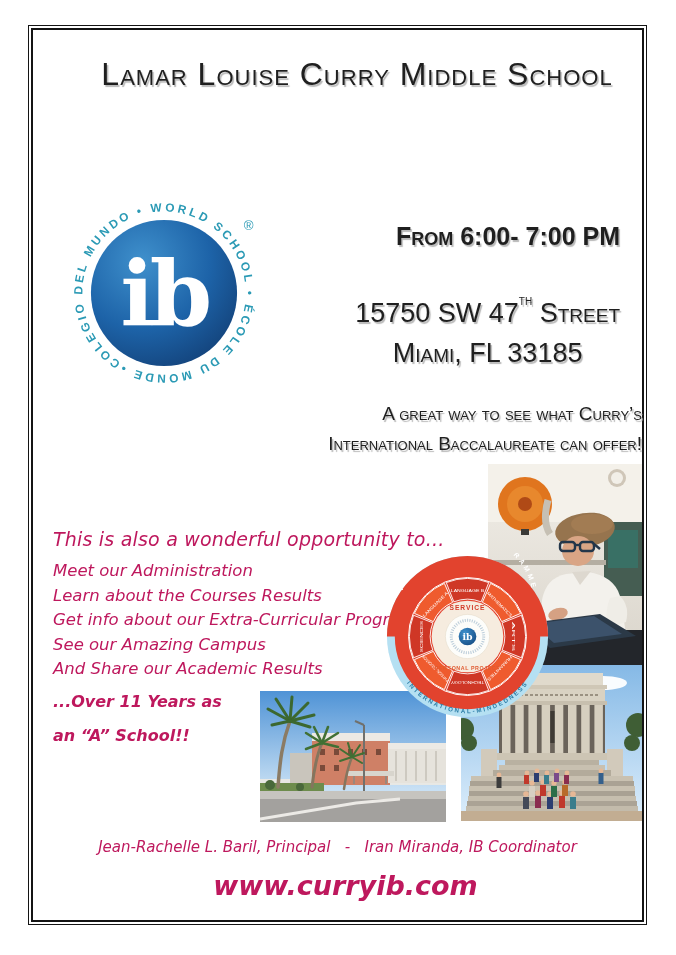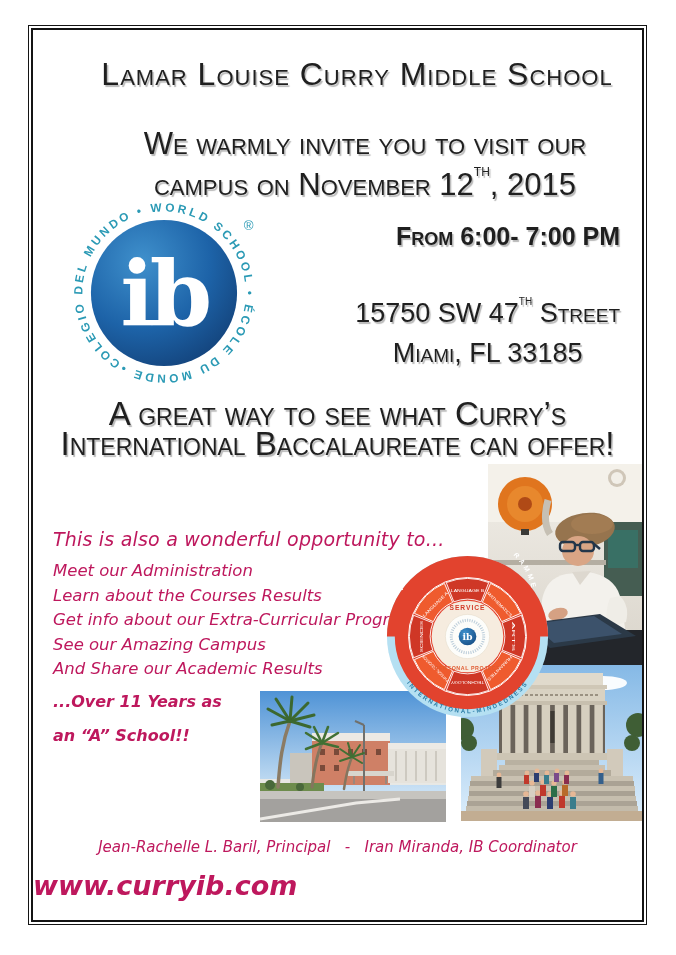--- a/index.html
+++ b/index.html
@@ -10,46 +10,42 @@
   #frame-inner{position:relative;width:100%;height:100%;border:2px solid #141414;box-sizing:border-box;}
   .sc{font-variant:small-caps;color:#1f1f1f;text-shadow:1.5px 1.5px 1px #b9b9b9;font-weight:400;}
   .hand{font-family:"DejaVu Sans",sans-serif;font-style:italic;color:#be185d;}
   .abs{position:absolute;}
   #title{top:26px;left:0;right:0;text-align:center;font-size:32px;letter-spacing:1px;white-space:nowrap;padding-left:39px;}
   #invite{top:96px;left:55px;right:0;text-align:center;font-size:31px;line-height:35px;white-space:nowrap;}
   .ssup{font-size:0.55em;position:relative;top:-0.45em;}
   #ib-logo{left:38px;top:170px;width:186px;height:186px;}
   #time{top:192px;right:22px;font-size:25px;white-space:nowrap;font-weight:bold;}
   #address{top:257px;right:22px;font-size:27px;line-height:40px;text-align:center;white-space:nowrap;}
-  #tagline{top:369px;left:0;right:0;text-align:center;font-size:33px;line-height:30px;}
+  #tagline{top:369px;left:0;right:0;text-align:right;font-size:19px;line-height:30px;}
   #opportunity{top:498px;left:20px;width:400px;}
   #opportunity .intro{font-size:19px;margin-bottom:9px;letter-spacing:0.2px;}
   #opportunity .item{font-size:16.5px;line-height:24.5px;}
   #opportunity .highlight{font-size:16px;font-weight:bold;line-height:29px;margin-top:5px;}
   #photo-student{left:455px;top:434px;width:154px;height:201px;z-index:1;}
   #photo-memorial{left:428px;top:635px;width:181px;height:156px;z-index:2;}
   #photo-campus{left:227px;top:661px;width:186px;height:131px;z-index:2;}
   #myp-wheel{left:351px;top:523px;width:167px;height:167px;z-index:3;}
   #credits{top:808px;left:0;right:0;text-align:center;font-size:15px;white-space:pre-wrap;}
-  #website{top:840px;left:0;right:0;font-size:27px;font-weight:bold;}
+  #website{top:840px;left:16px;right:0;text-align:center;font-size:27px;font-weight:bold;}
   svg{display:block;}
 </style>
 </head>
 <body>
 
 <div id="canvas">
   <div id="frame">
     <div id="frame-inner">
 
       <div id="title" class="abs sc">Lamar Louise Curry Middle School</div>
 
-      <div id="invite" class="abs sc">
-        <div>We warmly invite you to visit our</div>
-        <div><span>campus on November 12</span><sup class="ssup">th</sup><span>, 2015</span></div>
-      </div>
 
       <div id="ib-logo" class="abs">
         <svg width="186" height="186" viewBox="0 0 196 196">
           <defs>
             <radialGradient id="ibg" cx="35%" cy="28%" r="85%">
               <stop offset="0" stop-color="#3f90cc"></stop>
               <stop offset="0.55" stop-color="#1d63a8"></stop>
               <stop offset="1" stop-color="#123e74"></stop>
             </radialGradient>
             <path id="ibring" d="M 98,12 a 86,86 0 1 1 -0.1,0"></path>

